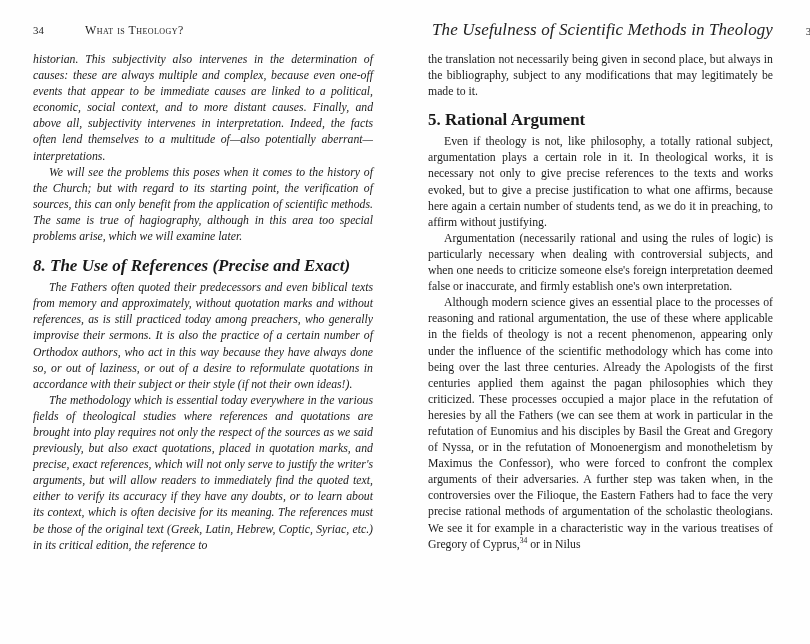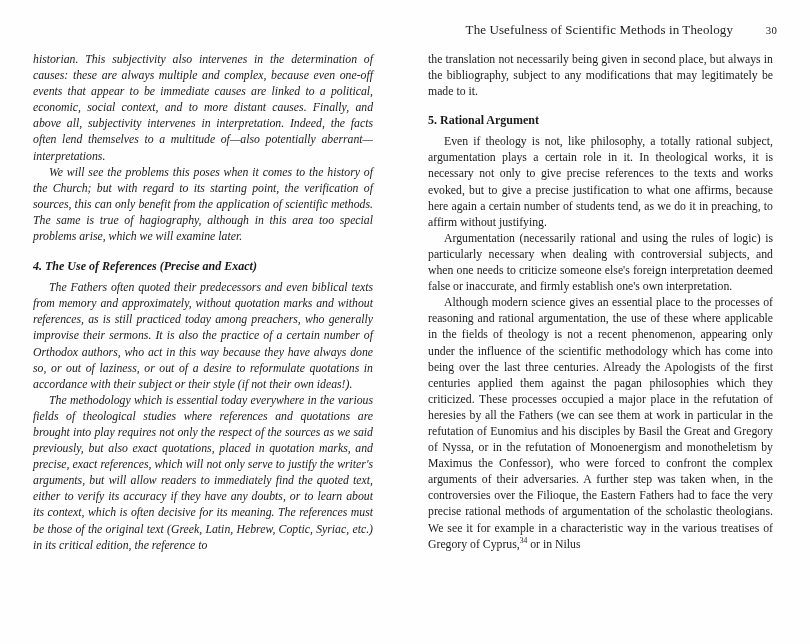--- a/index.html
+++ b/index.html
@@ -42,21 +42,22 @@
   }
   .rh-left .folio { margin-right: 38px; }
   .rh-right .folio { margin-left: 30px; }
 
   .head-title {
     font-variant: small-caps;
     font-size: 12px;
     letter-spacing: 0.45px;
   }
   .head-title-italic {
-    font-size: 13px;
+    font-style: italic;
+    font-size: 17px;
     letter-spacing: 0.1px;
   }
 
   
   .col {
     position: absolute;
     top: 52px;
     width: 340px;
     font-size: 11.75px;
     line-height: 16.1px;
@@ -69,49 +70,53 @@
   .col-right { left: 428px; width: 345px; }
 
   p.body {
     margin: 0;
     text-indent: 16px;
   }
   p.body.noindent { text-indent: 0; }
 
   h2.section {
     margin: 13px 0 6px 0;
-    font-size: 12px;
+    font-size: 17px;
     line-height: 16px;
     font-weight: bold;
     text-align: left;
   }
   .col-right h2.section { margin-top: 12px; }
 
   sup.fn {
     font-size: 7.6px;
     vertical-align: super;
     line-height: 0;
   }
 </style>
 </head>
 <body>
 
 <div class="spread">
 
+  <div class="running-head rh-left">
+    <span class="folio">34</span>
+    <span class="head-title">What is Theology?</span>
+  </div>
 
   <div class="running-head rh-right">
     <span class="head-title-italic">The Usefulness of Scientific Methods in Theology</span>
     <span class="folio">30</span>
   </div>
 
   <div class="col col-left">
     <p class="body noindent">historian. This subjectivity also intervenes in the determination of causes: these are always multiple and complex, because even one-off events that appear to be immediate causes are linked to a political, economic, social context, and to more distant causes. Finally, and above all, subjectivity intervenes in interpretation. Indeed, the facts often lend themselves to a multitude of—also potentially aberrant—interpretations.</p>
     <p class="body">We will see the problems this poses when it comes to the history of the Church; but with regard to its starting point, the verification of sources, this can only benefit from the application of scientific methods. The same is true of hagiography, although in this area too special problems arise, which we will examine later.</p>
 
-    <h2 class="section">4. The Use of References (Precise and Exact)</h2>
+    <h2 class="section">8. The Use of References (Precise and Exact)</h2>
 
     <p class="body">The Fathers often quoted their predecessors and even biblical texts from memory and approximately, without quotation marks and without references, as is still  practiced today among preachers, who generally improvise their sermons. It is also the practice of a certain number of Orthodox authors, who act in this way because they have always done so, or out of laziness, or out of a desire to reformulate quotations in accordance with their subject or their style (if not their own ideas!).</p>
     <p class="body">The methodology which is essential today everywhere in the various fields of theological studies where references and quotations are brought into play requires not only the respect of the sources as we said previously, but also exact quotations, placed in quotation marks, and precise, exact references, which will not only serve to justify the writer's arguments, but will allow readers to immediately find the quoted text, either to verify its accuracy if they have any doubts, or to learn about its context, which is often decisive for its meaning. The references must be those of the original text (Greek, Latin, Hebrew, Coptic, Syriac, etc.) in its critical edition, the reference to</p>
   </div>
 
   <div class="col col-right">
     <p class="body noindent">the translation not necessarily being given in second place, but always in the bibliography, subject to any modifications that may legitimately be made to it.</p>
 
     <h2 class="section">5. Rational Argument</h2>
 

